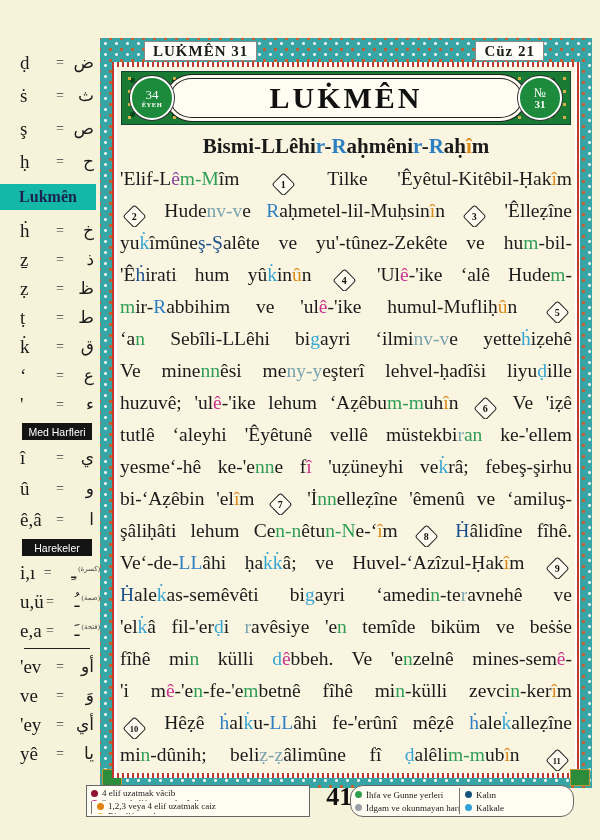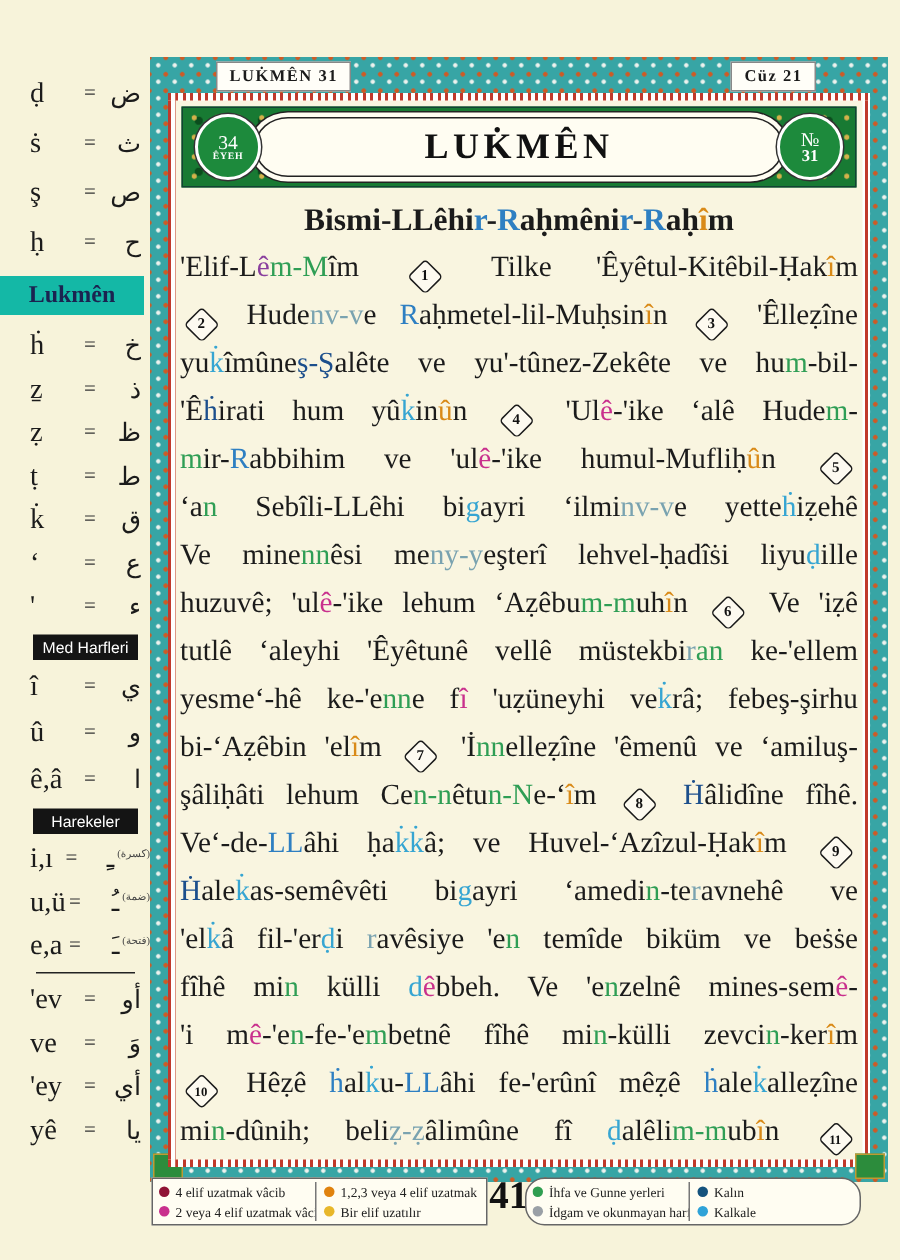--- a/index.html
+++ b/index.html
@@ -21,21 +21,21 @@
   .sdivider{width:66px;border-top:1.6px solid #222;margin:3px 0 3px 24px;}
   
   .frame{position:absolute;left:100px;top:38px;width:492px;height:750px;background-color:#37a5a5;
      background-image:radial-gradient(circle,#eef2ee 1.2px,transparent 1.7px),
                       radial-gradient(circle,#cf5a24 1.3px,transparent 1.8px);
      background-size:11px 11px,11px 11px;background-position:0 0,5px 6px;}
   .frame::before,.frame::after{content:"";position:absolute;bottom:2px;width:18px;height:15px;
      background:#2c8c3c;border:1px solid #bf9a33;}
   .frame::before{left:2px;} .frame::after{right:2px;}
   .hlabel{position:absolute;top:3px;height:18px;background:#fffef8;border:1px solid #888;
-     font-size:11px;font-weight:bold;padding:0 8px;display:flex;align-items:center;
+     font-size:15px;font-weight:bold;padding:0 8px;display:flex;align-items:center;
      letter-spacing:1px;z-index:3;}
   .hlabel.left{left:44px;} .hlabel.right{right:48px;}
   .inner{position:absolute;left:12px;right:12px;top:24px;bottom:10px;background:#f9f5e0;
      border:5px solid #fff;
      border-image:repeating-linear-gradient(90deg,#c0392b 0 2px,#fff 2px 5px) 5;
      padding:0 3px;box-sizing:border-box;}
   
   .banner{margin:4px 1px 0;height:54px;display:flex;align-items:center;padding:0 8px;
      box-sizing:border-box;border:1.5px solid #143;
      background-color:#187a33;
@@ -43,39 +43,39 @@
                       radial-gradient(circle,#0a4d1d 2.5px,transparent 3px);
      background-size:15px 13px,21px 17px;}
   .badge{width:40px;height:40px;border-radius:50%;background:#1d8a3c;border:2.5px solid #fff;
      box-shadow:0 0 0 1px #333;color:#fff;display:flex;flex-direction:column;align-items:center;
      justify-content:center;z-index:2;flex:0 0 auto;}
   .b-top{font-size:13px;font-weight:normal;line-height:13px;}
   .b-bot{font-size:6.5px;font-weight:bold;line-height:8px;letter-spacing:.5px;}
   .b-bot2{font-size:11px;font-weight:bold;line-height:11px;}
   .cartouche{flex:1;height:38px;margin:0 -4px;background:#fffdf2;border:1.6px solid #222;
      border-radius:22px/19px;box-shadow:0 0 0 3px #fffdf2,0 0 0 4px #222;display:flex;
-     align-items:center;justify-content:center;font-size:24px;font-weight:bold;
+     align-items:center;justify-content:center;font-size:30px;font-weight:bold;
      letter-spacing:3px;color:#111;z-index:1;}
   
   .bismillah{margin-top:6px;height:30px;line-height:30px;text-align:center;font-weight:bold;font-size:21px;}
   .textblock{margin-top:2px;font-size:19.5px;}
   .tline{text-align:justify;line-height:32px;height:32px;overflow:hidden;}
   .tline::after{content:"";display:inline-block;width:100%;height:0;}
   .med{display:inline-flex;align-items:center;justify-content:center;width:15px;height:15px;
      border:1.5px solid #1a1a1a;border-radius:3px;transform:rotate(45deg);margin:0 6px;
      vertical-align:-2px;background:#fdfaf0;}
   .med .n{transform:rotate(-45deg);font-size:10px;font-weight:bold;color:#111;}
   
   .c-k{color:var(--ck,#1b1b1b)} .c-m{color:var(--cm,#c9308d)} .c-p{color:var(--cp,#8a3f9e)}
   .c-o{color:var(--co,#d98a18)} .c-g{color:var(--cg,#2f9e55)} .c-i{color:var(--ci,#7aa3b0)}
   .c-b{color:var(--cb,#2e7fc2)} .c-c{color:var(--cc,#36a5d2)} .c-n{color:var(--cn,#1c4f8c)}
   
   .lbox,.rbox{position:absolute;top:785px;width:224px;height:32px;background:#fffdf2;
      border:1px solid #666;display:flex;padding:2px 4px;box-sizing:border-box;z-index:4;}
-  .lbox{left:101px;} .rbox{left:350px;border-radius:13px;}
+  .lbox{left:86px;flex-direction:column;} .rbox{left:350px;border-radius:13px;}
   .lcol{flex:1;display:flex;flex-direction:column;justify-content:space-around;overflow:hidden;}
   .lcol.div{border-left:1px solid #777;padding-left:5px;}
   .lrow{display:flex;align-items:center;gap:4px;height:13px;}
   .dot{width:7px;height:7px;border-radius:50%;flex:0 0 auto;}
   .llab{font-size:9px;white-space:nowrap;color:#222;}
   .pagenum{position:absolute;left:322px;top:782px;width:46px;text-align:center;
      font-size:26px;font-weight:bold;color:#111;z-index:4;}
 </style>
 </head>
 <body>

